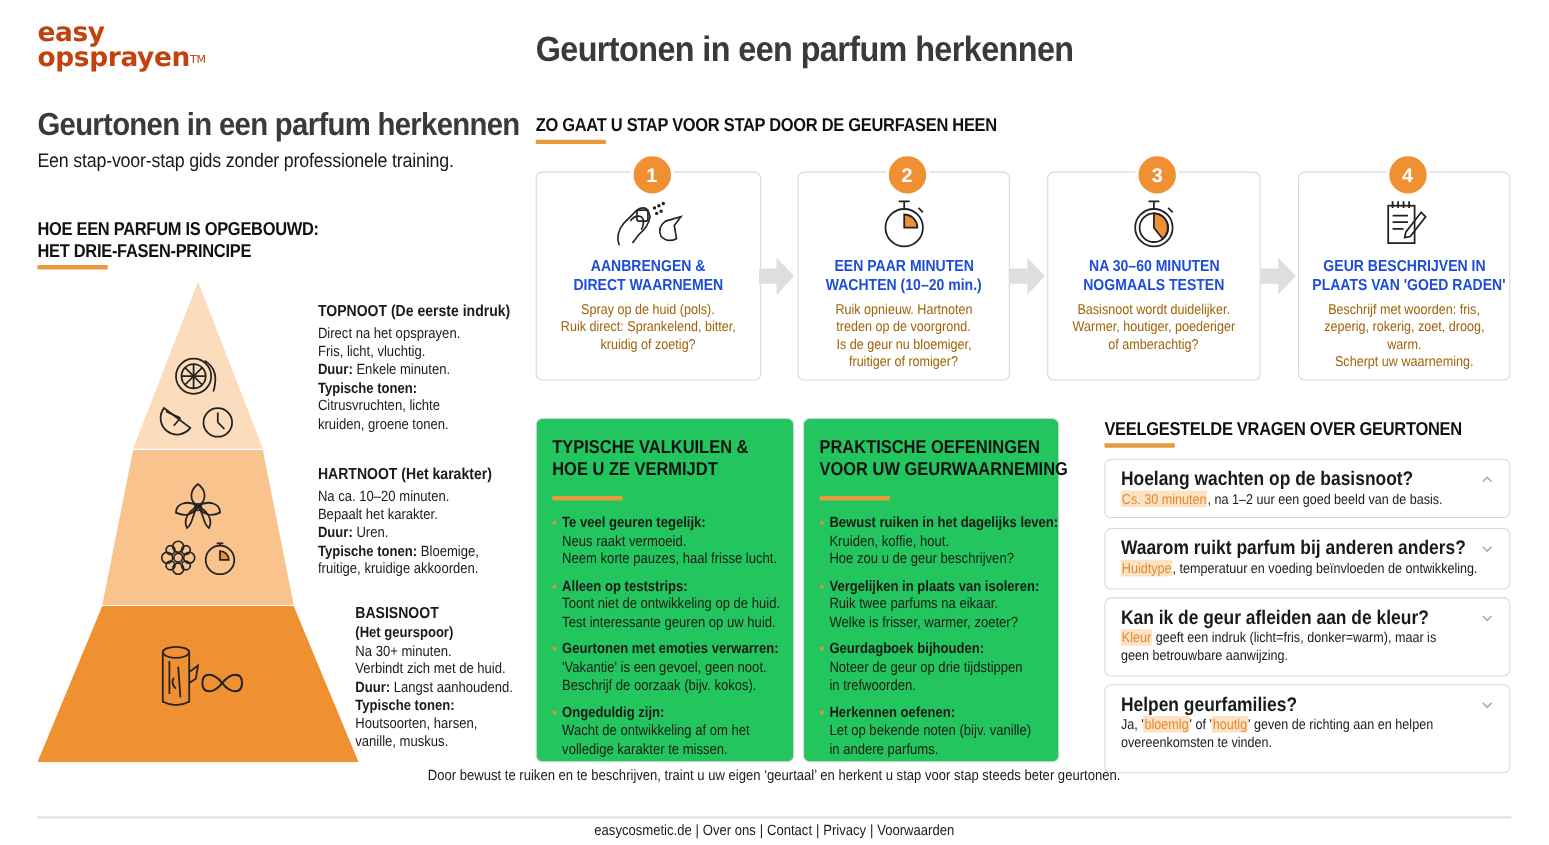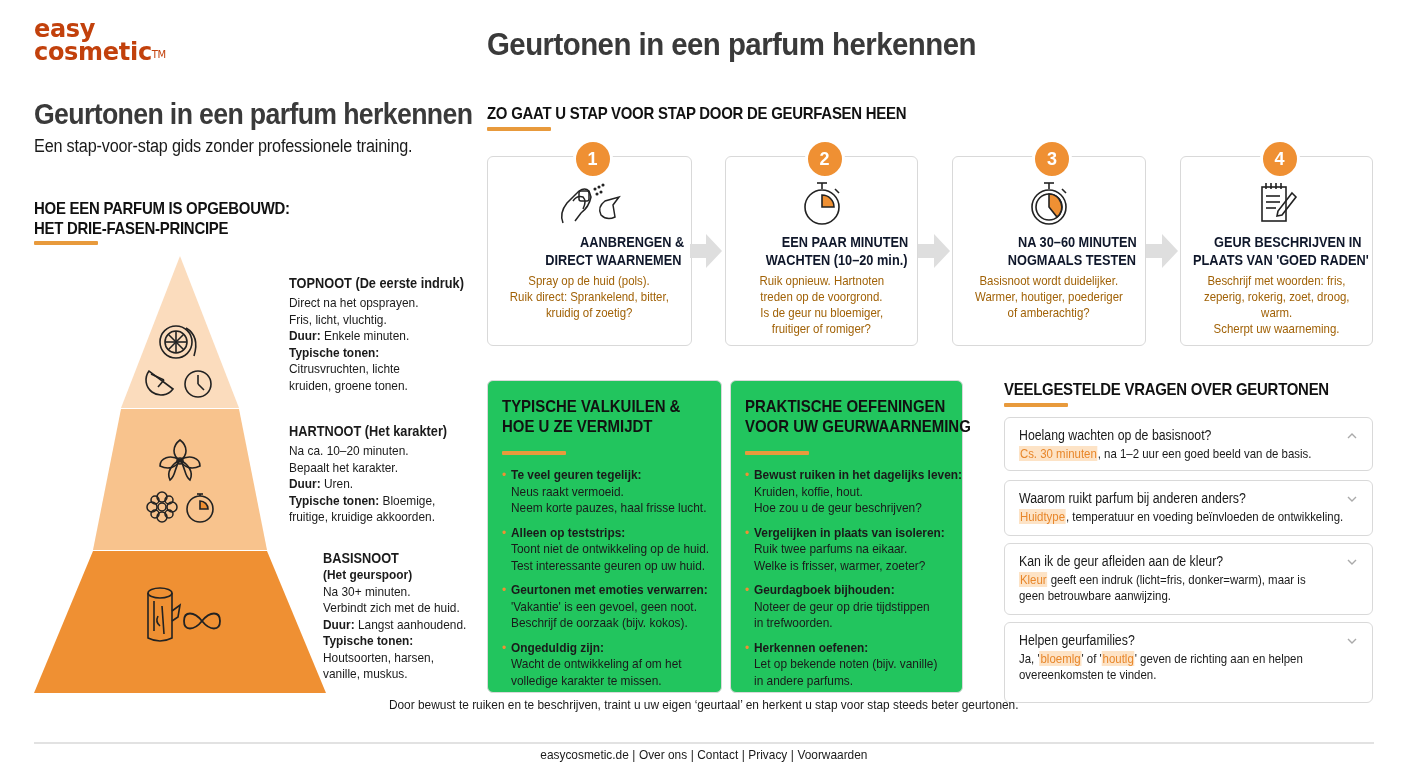--- a/index.html
+++ b/index.html
@@ -22,55 +22,55 @@
   
   .pyramid { left: 34px; top: 256px; width: 292px; height: 437px; }
   .pyr-text { font-size: 13.5px; line-height: 16.5px; color: #1a1a1a; transform: scaleX(0.88); transform-origin: left; white-space: nowrap; }
   .pyr-text b { font-weight: bold; }
   .pyr-text .head { font-weight: bold; font-size: 14.5px; line-height: 18px; margin-bottom: 3px; display: block; }
 
   
   .step { top: 156px; width: 205px; height: 190px; border: 1.5px solid #d9d9d9; border-radius: 6px; background: #fff; }
   .step-num { position: absolute; top: -15px; left: 50%; margin-left: -17px; width: 34px; height: 34px; border-radius: 50%; background: #ef9033; color: #fff; font-weight: bold; font-size: 18px; text-align: center; line-height: 34px; border: 3px solid #fff; box-sizing: content-box; margin-top: -3px; }
   .step-icon { position: absolute; top: 22px; left: 0; right: 0; height: 50px; display: flex; justify-content: center; }
-  .step-title { position: absolute; top: 76px; left: 0; right: 0; text-align: right; font-weight: bold; font-size: 14.5px; line-height: 18px; color: #0f172a; }
+  .step-title { position: absolute; top: 76px; left: 0; right: 0; text-align: center; font-weight: bold; font-size: 14.5px; line-height: 18px; color: #1d4ed8; }
   .step-title span, .step-body span { display: inline-block; transform: scaleX(0.88); white-space: nowrap; }
   .step-body { position: absolute; top: 116px; left: 0; right: 0; text-align: center; font-size: 13px; line-height: 16px; color: #a16207; }
 
   
   .card { top: 380px; height: 313px; border: 1.5px solid #d9d9d9; border-radius: 6px; background: #22c55e; padding: 16px 14px; }
   .card-title { font-size: 17px; font-weight: bold; line-height: 20px; color: #111; transform: scaleX(0.88); transform-origin: left; white-space: nowrap; }
   .card ul { list-style: none; margin-top: 20px; }
   .card li { position: relative; padding-left: 9px; margin-bottom: 8px; font-size: 13.5px; line-height: 16.5px; }
   .card li .inner { display: inline-block; transform: scaleX(0.88); transform-origin: left; white-space: nowrap; }
   .card li::before { content: "•"; color: #ef9033; position: absolute; left: 0; top: 0; font-size: 12px; }
   .card li b { font-weight: bold; }
 
   
   .faq { left: 1004px; width: 369px; border: 1.5px solid #d9d9d9; border-radius: 6px; background: #fff; padding: 8px 14px 6px 14px; }
-  .faq-q { font-size: 14px; font-weight: normal; line-height: 18px; }
+  .faq-q { font-size: 18px; font-weight: bold; line-height: 18px; }
   .faq-q span, .faq-a span.inner { display: inline-block; transform: scaleX(0.88); transform-origin: left; white-space: nowrap; }
   .faq-a { font-size: 13px; line-height: 16px; color: #1a1a1a; margin-top: 2px; }
   .hl { background: #fde3c6; color: #e8872b; padding: 0 1px; }
   .chev { position: absolute; right: 14px; top: 8px; width: 12px; height: 12px; }
 
   .summary { left: 0; right: 0; top: 697px; text-align: center; font-size: 13.5px; }
   .summary span { display: inline-block; transform: scaleX(0.88); white-space: nowrap; }
   .footer-line { left: 34px; right: 34px; top: 742px; height: 1.5px; background: #e2e2e2; }
   .footer { left: 0; right: 0; top: 747px; text-align: center; font-size: 13.5px; }
   .footer span.wrap { display: inline-block; transform: scaleX(0.88); white-space: nowrap; }
   .footer a { color: #1a1a1a; text-decoration: none; }
   .footer .sep { margin: 0 4px; }
 </style>
 </head>
 <body>
 
 <div class="abs logo">
   <div>easy</div>
-  <div><span>cosmetic</span><span class="tm">TM</span></div>
+  <div><span>opsprayen</span><span class="tm">TM</span></div>
 </div>
 
 <div class="abs main-title">Geurtonen in een parfum herkennen</div>
 
 <div class="abs left-title">Geurtonen in een parfum herkennen</div>
 <div class="abs left-sub">Een stap-voor-stap gids zonder professionele training.</div>
 
 <div class="abs section-h" style="left:34px; top:199px;">
   <div>HOE EEN PARFUM IS OPGEBOUWD:</div>
   <div>HET DRIE-FASEN-PRINCIPE</div>

